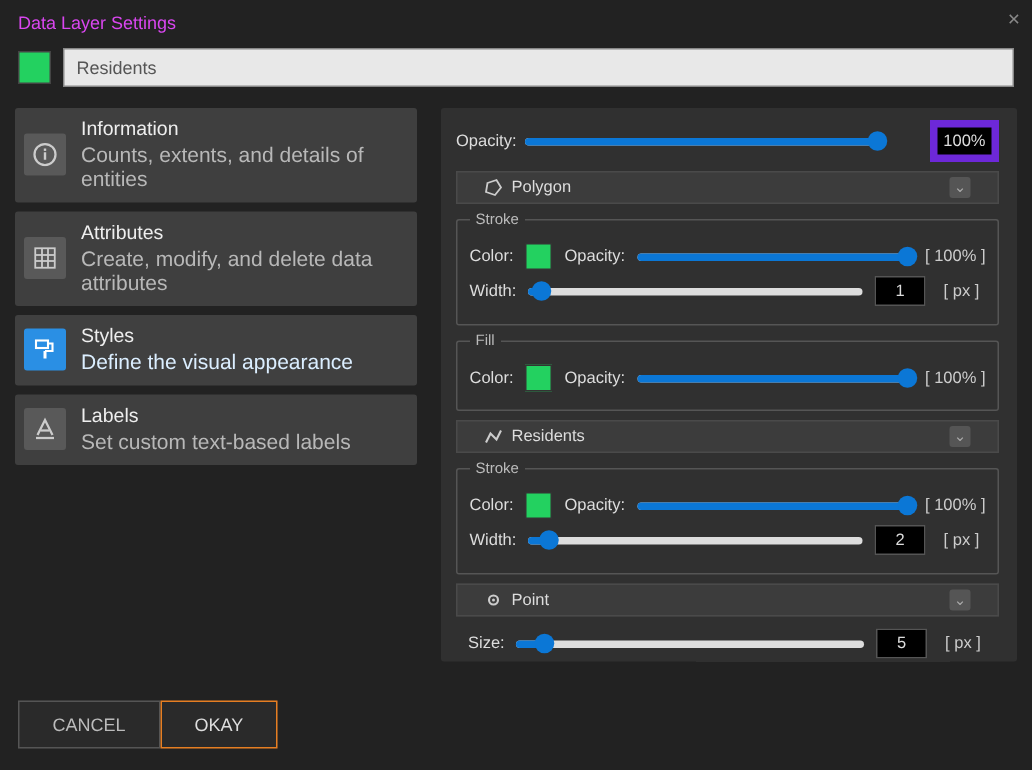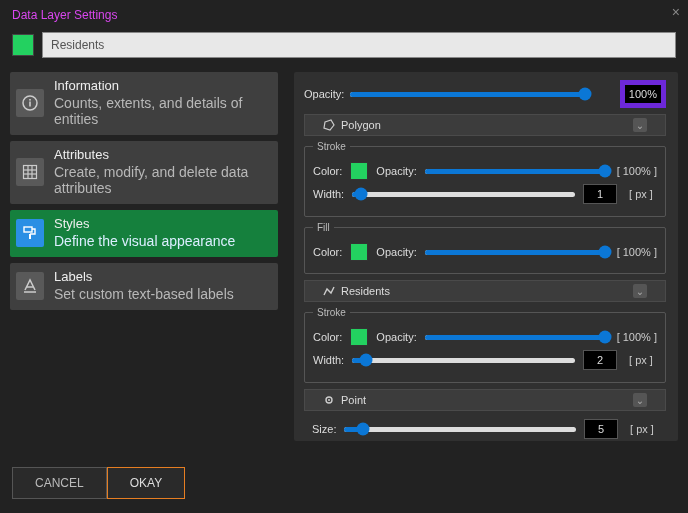--- a/index.html
+++ b/index.html
@@ -60,21 +60,21 @@
   .nav-item {
     display: flex;
     align-items: center;
     gap: 10px;
     background: #3f3f3f;
     border-radius: 2px;
     padding: 6px 8px 8px 6px;
     cursor: pointer;
   }
   .nav-item.active {
-    background: #15803d;
+    background: #404040;
     align-items: center;
   }
   .nav-icon {
     width: 28px; height: 28px;
     background: #595959;
     border-radius: 2px;
     display: flex;
     align-items: center;
     justify-content: center;
     flex-shrink: 0;

